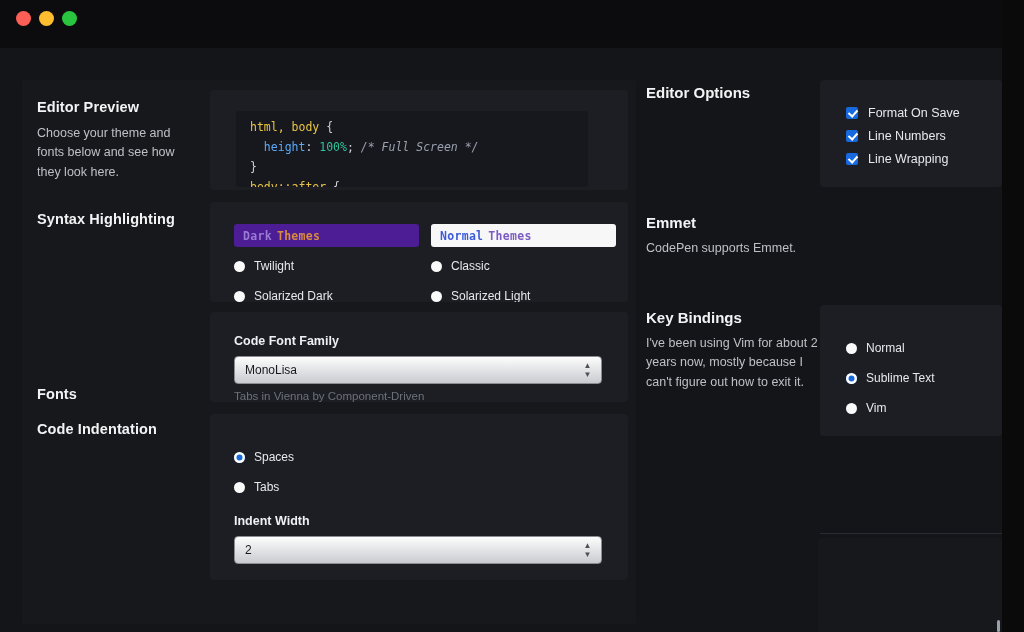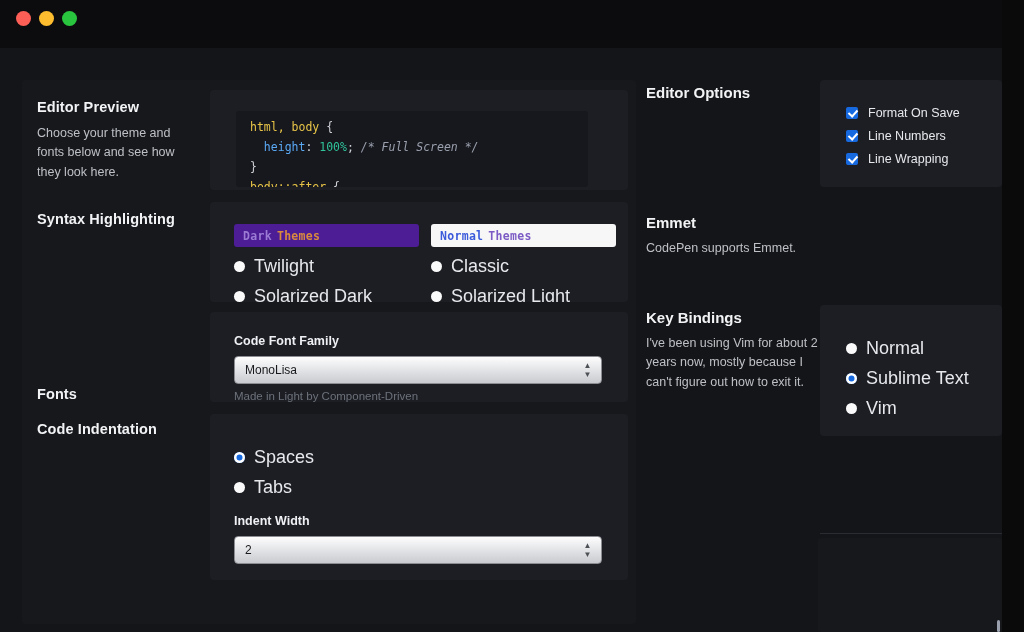--- a/index.html
+++ b/index.html
@@ -110,21 +110,21 @@
   .theme-head.dark  { background: #4c1d95; }
   .theme-head.light { background: #f7f7f8; }
   .hw-dark-a  { color: #9b7bd4; }
   .hw-dark-b  { color: #d98a3f; margin-left: 5px; }
   .hw-light-a { color: #3b5bdb; }
   .hw-light-b { color: #7c5cc4; margin-left: 5px; }
 
   .radio-row {
     display: flex; align-items: center;
     height: 22px; margin-top: 8px;
-    font-size: 18px; color: #e6e8ec;
+    font-size: 12px; color: #e6e8ec;
   }
   .radio-row .lbl { margin-left: 9px; }
 
   .rad {
     width: 11px; height: 11px; border-radius: 50%;
     background: #fafafa;
     flex: 0 0 11px;
     position: relative;
   }
   .rad.on { background: #1769e0; box-shadow: inset 0 0 0 2.5px #fff; }
@@ -311,21 +311,21 @@
         <div class="sec-body">
           <div class="field-wrap">
             <div class="field-label">Code Font Family</div>
             <div class="sel">
               <span class="val">MonoLisa</span>
               <span class="stepper">
                   <i>▲</i>
                   <i>▼</i>
                 </span>
             </div>
-            <div class="field-note">Made in Light by Component-Driven</div>
+            <div class="field-note">Tabs in Vienna by Component-Driven</div>
           </div>
         </div>
       </div>
 
       <div class="section" id="sec-indent">
         <div class="sec-label">
           <div class="sec-title">Code Indentation</div>
         </div>
         <div class="sec-body">
           <div id="indent-inner">

